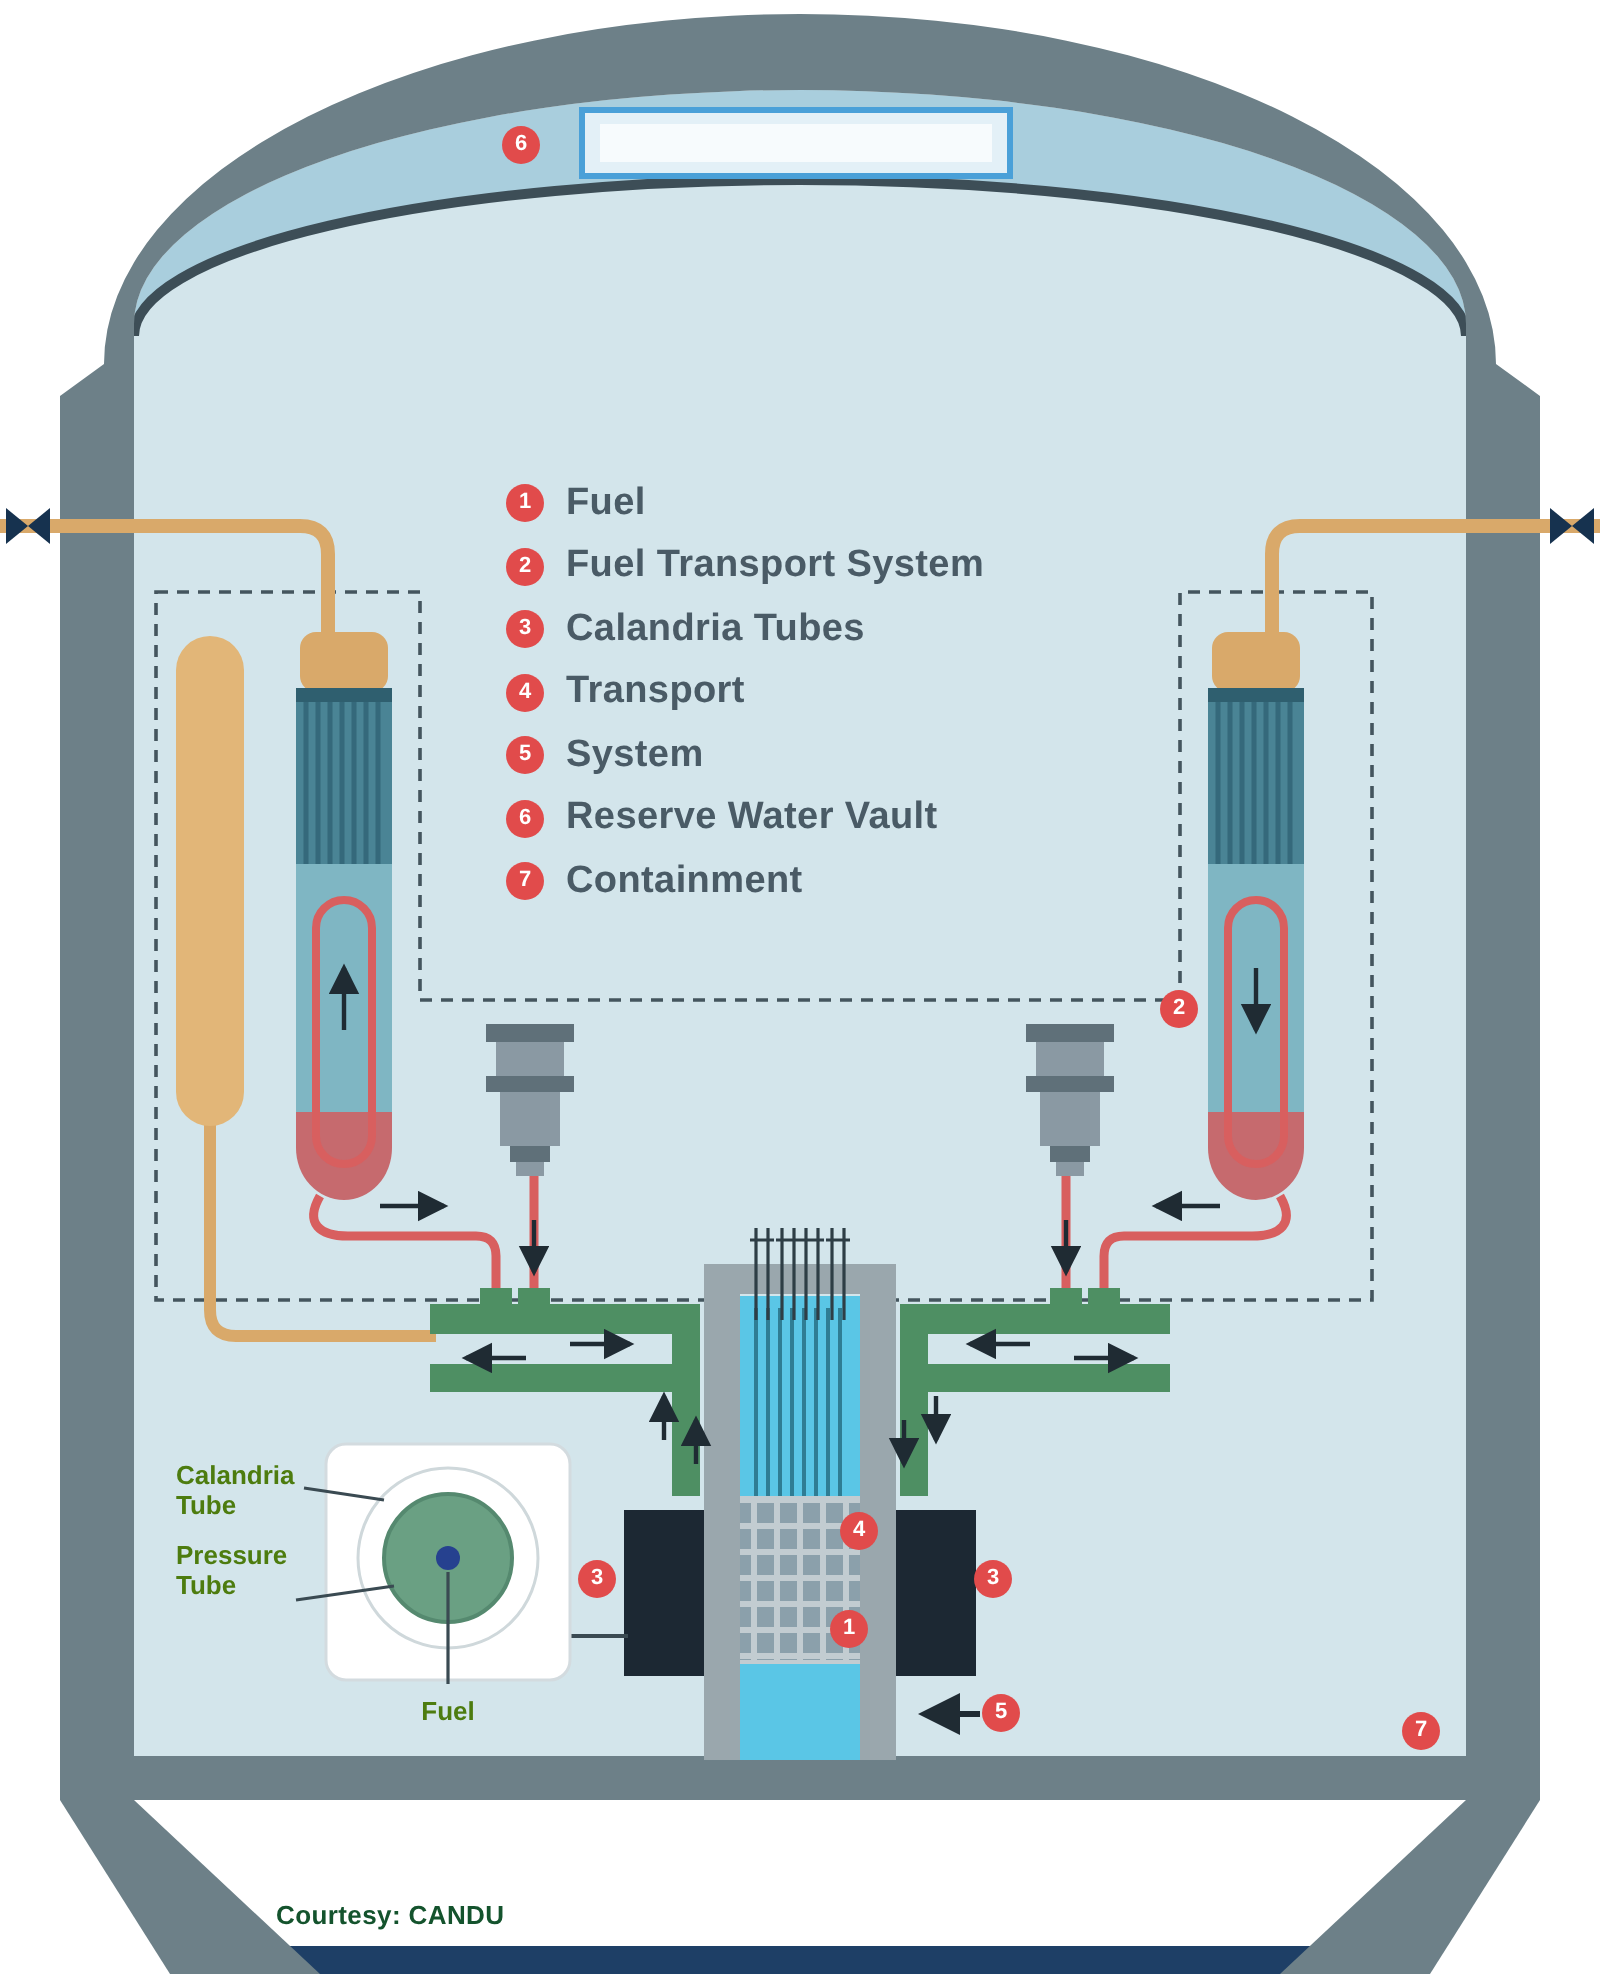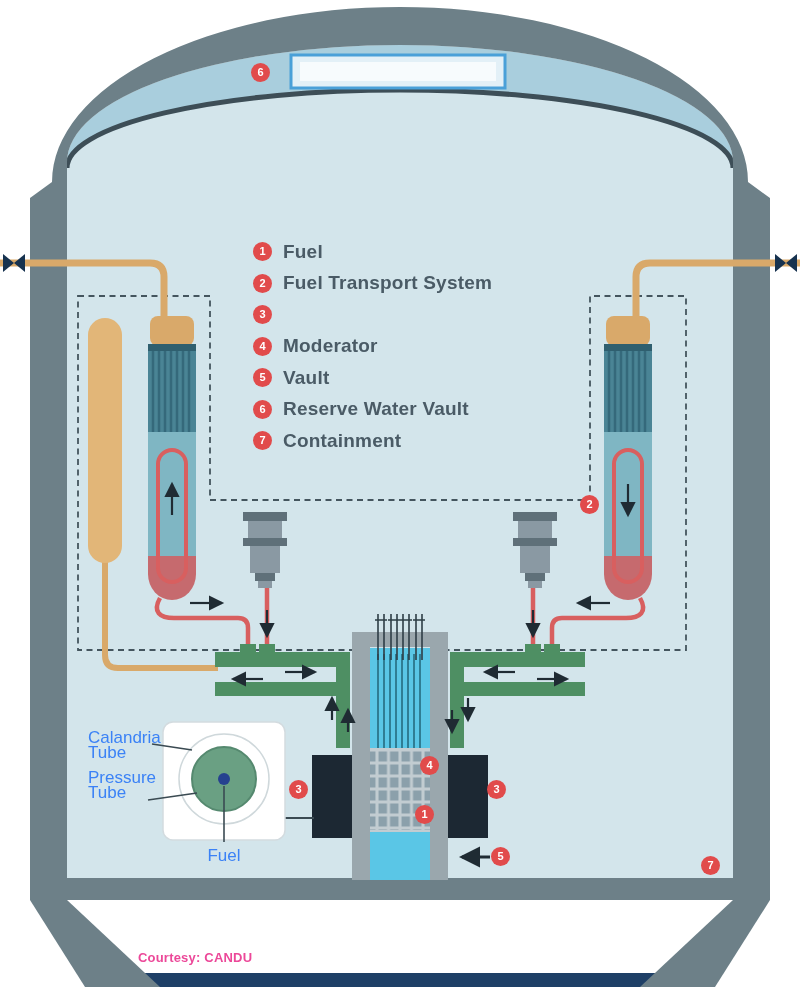--- a/index.html
+++ b/index.html
@@ -6,22 +6,22 @@
   .stage{position:relative;width:800px;height:987px;background:#ffffff;overflow:hidden;
          font-family:"Liberation Sans","DejaVu Sans",sans-serif;}
   svg.layer{position:absolute;left:0;top:0}
   .abs{position:absolute}
   .badge{width:19px;height:19px;border-radius:50%;background:#e14b4b;color:#fff;
          font-size:11px;font-weight:700;display:flex;align-items:center;justify-content:center;
          line-height:1;box-sizing:border-box}
   .legend{position:absolute;left:253px;top:242px}
   .legend-row{display:flex;align-items:center;gap:11px;margin-bottom:12px;height:19.5px}
   .legend-label{font-size:19px;font-weight:700;color:#4a5b66;letter-spacing:.2px;white-space:nowrap}
-  .inset-label{position:absolute;font-size:17px;font-weight:400;color:#3b82f6;line-height:15px;white-space:pre-line}
-  .credit{position:absolute;left:138px;top:950px;font-size:13px;font-weight:700;color:#ec4899;letter-spacing:.2px}
+  .inset-label{position:absolute;font-size:13px;font-weight:700;color:#4d7c0f;line-height:15px;white-space:pre-line}
+  .credit{position:absolute;left:138px;top:950px;font-size:13px;font-weight:700;color:#14532d;letter-spacing:.2px}
 </style>
 </head>
 <body>
 
 <div class="stage">
 
 <svg class="layer" width="800" height="987" viewBox="0 0 800 987">
   <defs>
     <marker id="ah" markerWidth="8" markerHeight="8" refX="6" refY="3.5" orient="auto">
       <path d="M0,0 L7,3.5 L0,7 Z" fill="#1f2b33"></path>
@@ -172,28 +172,29 @@
   <div class="legend-row">
     <span class="badge">1</span>
     <span class="legend-label">Fuel</span>
   </div>
   <div class="legend-row">
     <span class="badge">2</span>
     <span class="legend-label">Fuel Transport System</span>
   </div>
   <div class="legend-row">
     <span class="badge">3</span>
+    <span class="legend-label">Calandria Tubes</span>
   </div>
   <div class="legend-row">
     <span class="badge">4</span>
-    <span class="legend-label">Moderator</span>
+    <span class="legend-label">Transport</span>
   </div>
   <div class="legend-row">
     <span class="badge">5</span>
-    <span class="legend-label">Vault</span>
+    <span class="legend-label">System</span>
   </div>
   <div class="legend-row">
     <span class="badge">6</span>
     <span class="legend-label">Reserve Water Vault</span>
   </div>
   <div class="legend-row">
     <span class="badge">7</span>
     <span class="legend-label">Containment</span>
   </div>
 </div>

